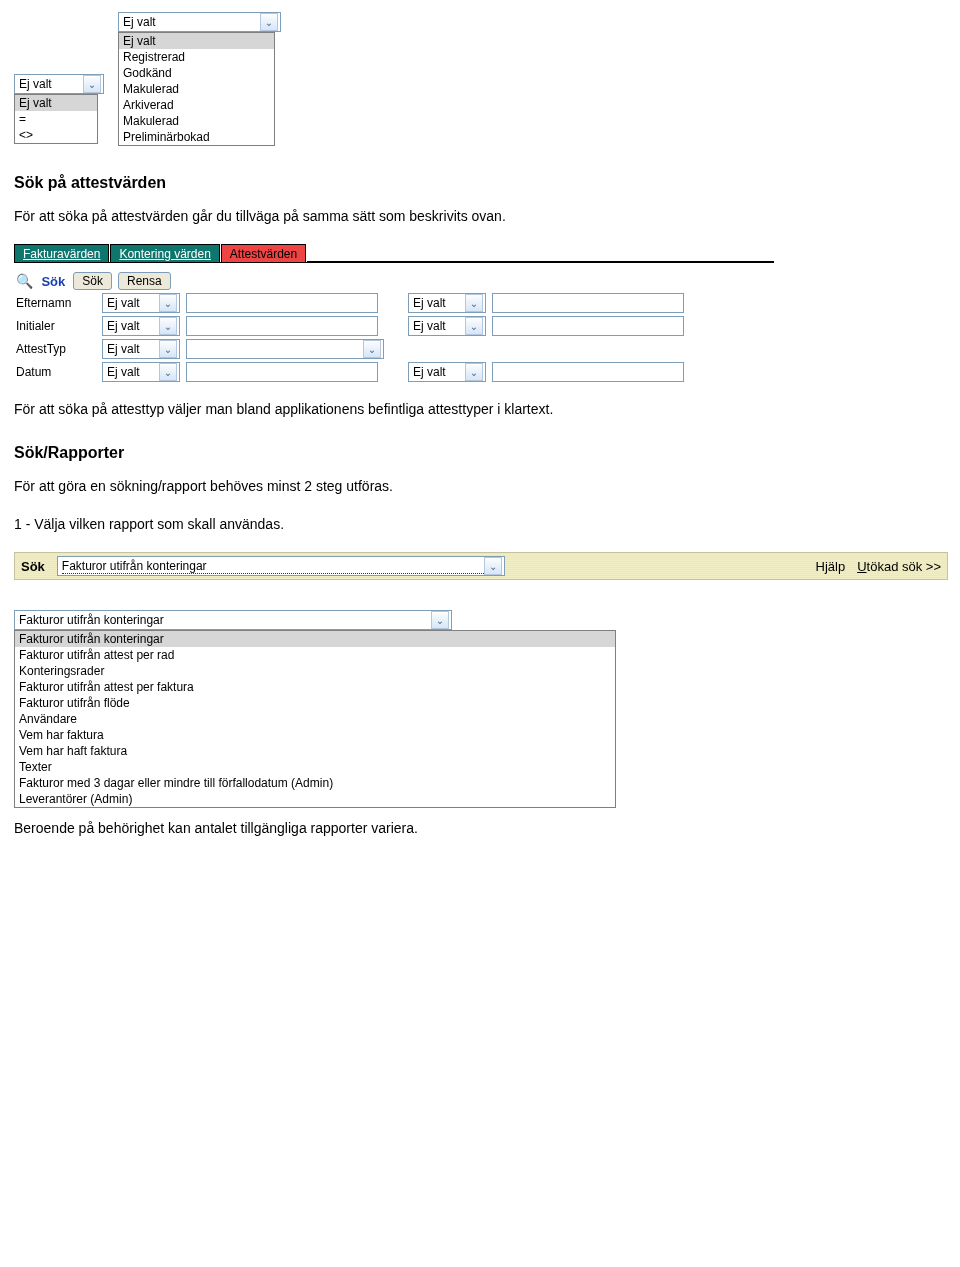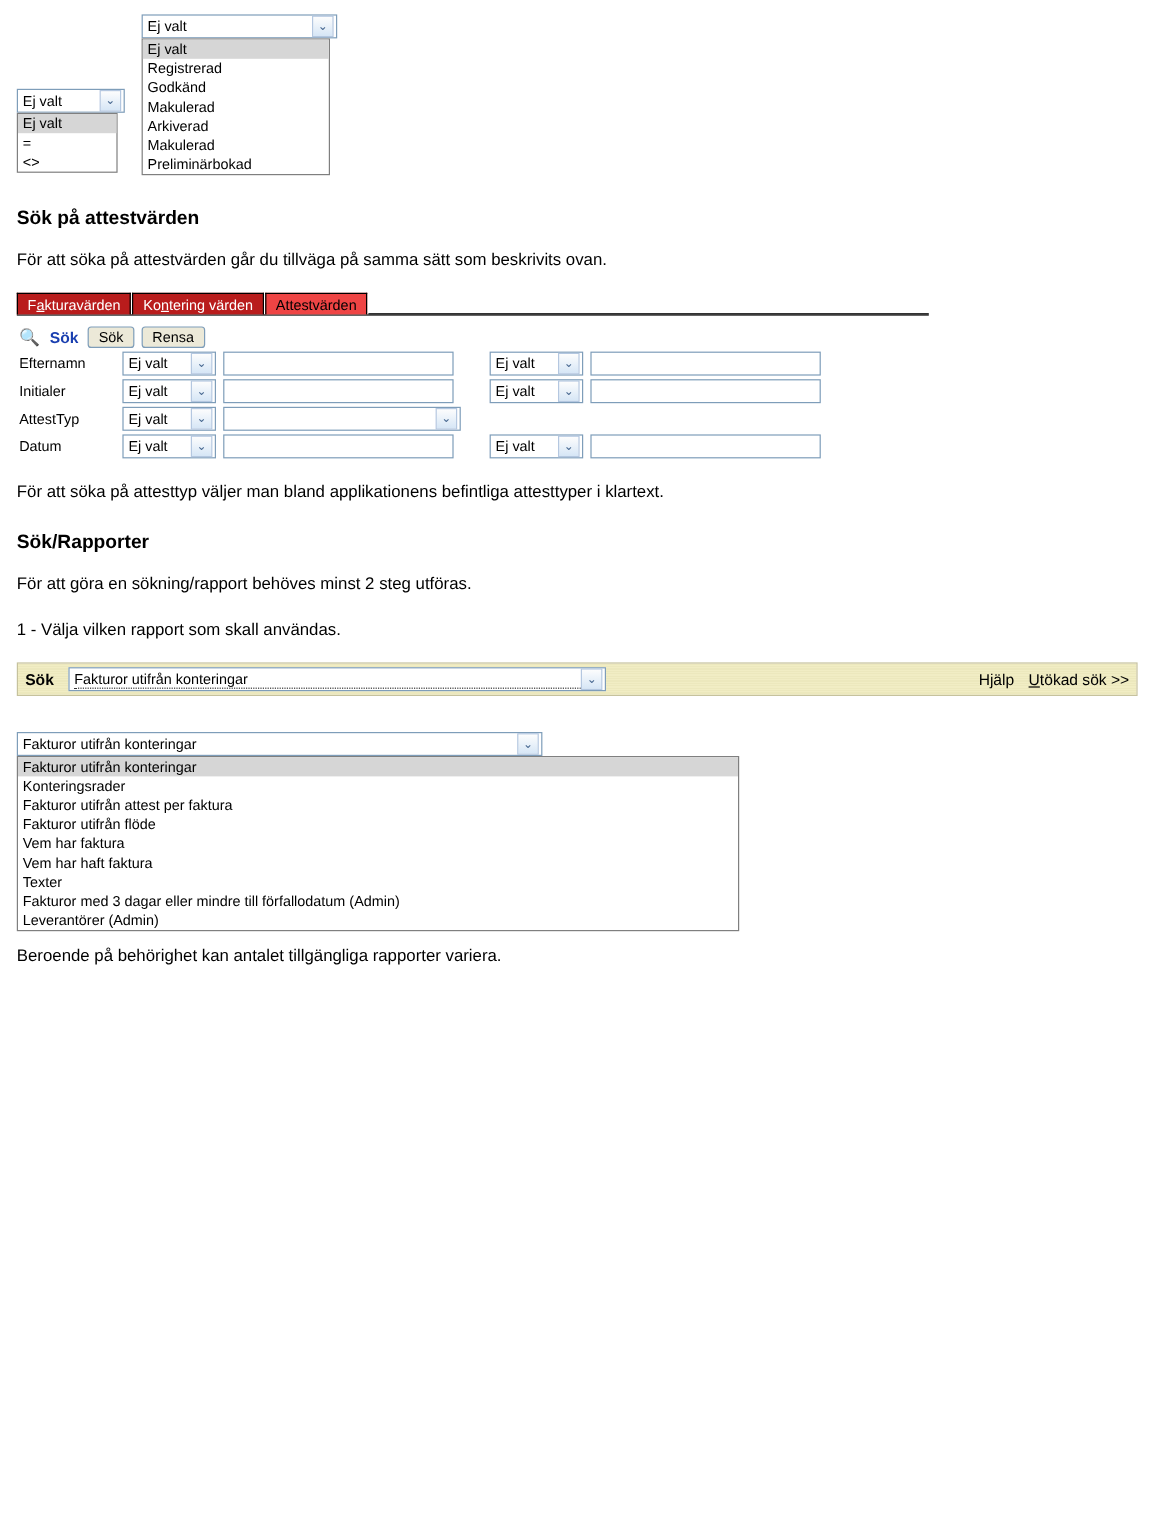--- a/index.html
+++ b/index.html
@@ -47,23 +47,24 @@
   .tab {
     padding:2px 8px 1px;
     font-size:12px;
     border:1px solid #000;
     border-bottom:none;
     margin-right:1px;
     background:#ef4444;
     cursor:pointer;
   }
   .tab.blue {
-    background:#b91c1c;
+    background:#0f766e;
     color:#fff;
     border-color:#000;
+    text-decoration:underline;
   }
   .tab u { text-decoration:underline;}
   .tabbar .spacer { flex:1; border-bottom:1px solid #000;}
   .searchpane { padding:6px 2px 4px; font-size:12px;}
   .sp-row { display:flex; align-items:center; gap:6px; margin:3px 0;}
   .sp-label { width:80px;}
   .btn {
     background:#ece9d8; border:1px solid #7e9db9; padding:1px 8px; font-size:12px;
     border-radius:3px;
   }
@@ -216,23 +217,25 @@
   <span><u>U</u><span>t</span><span>ökad sök &gt;&gt;</span></span>
 </div>
 
 <div class="reportbox">
   <div class="dd-closed" style="width:430px">
     <span>Fakturor utifrån konteringar</span>
     <span class="chev">⌄</span>
   </div>
   <div class="reportlist">
     <div class="item sel">Fakturor utifrån konteringar</div>
+    <div class="item">Fakturor utifrån attest per rad</div>
     <div class="item">Konteringsrader</div>
     <div class="item">Fakturor utifrån attest per faktura</div>
     <div class="item">Fakturor utifrån flöde</div>
+    <div class="item">Användare</div>
     <div class="item">Vem har faktura</div>
     <div class="item">Vem har haft faktura</div>
     <div class="item">Texter</div>
     <div class="item">Fakturor med 3 dagar eller mindre till förfallodatum (Admin)</div>
     <div class="item">Leverantörer (Admin)</div>
   </div>
 </div>
 
 <p class="body" style="">Beroende på behörighet kan antalet tillgängliga rapporter variera.</p>
 

